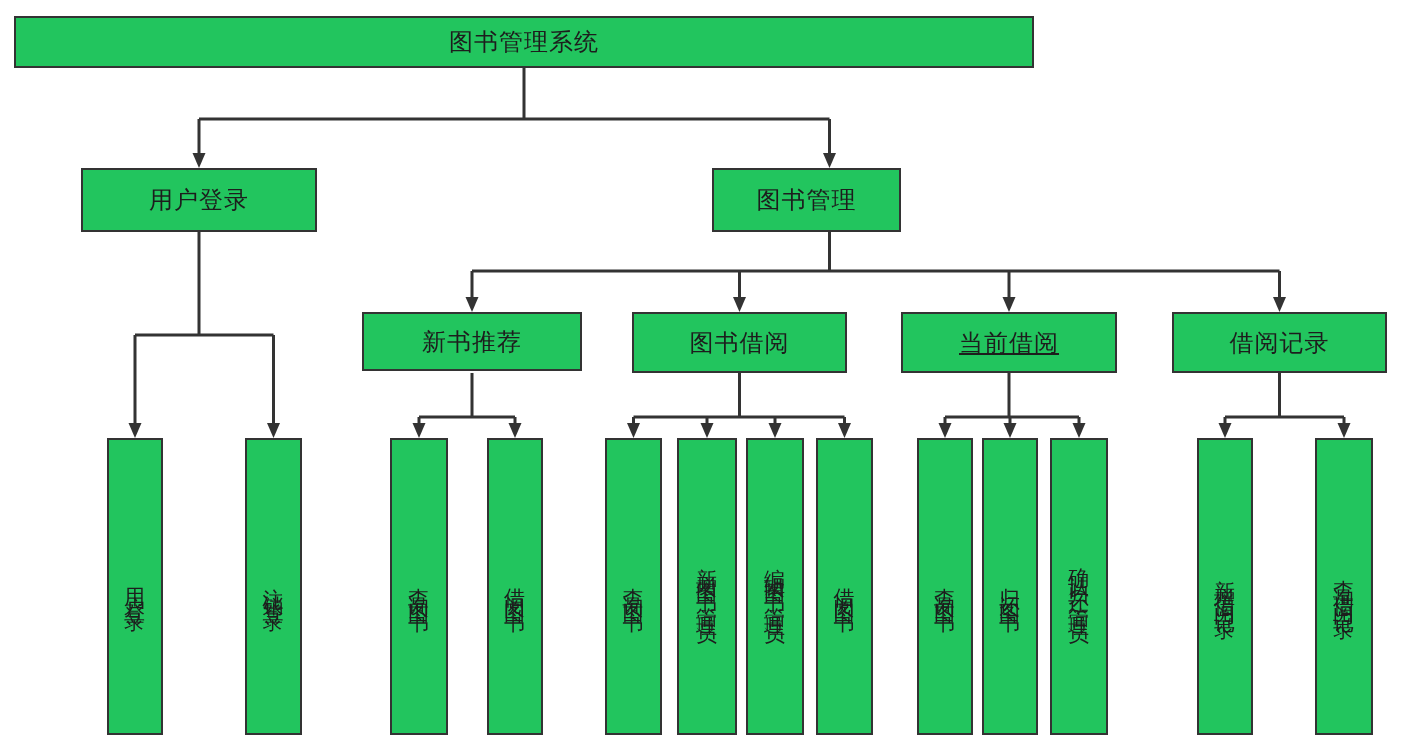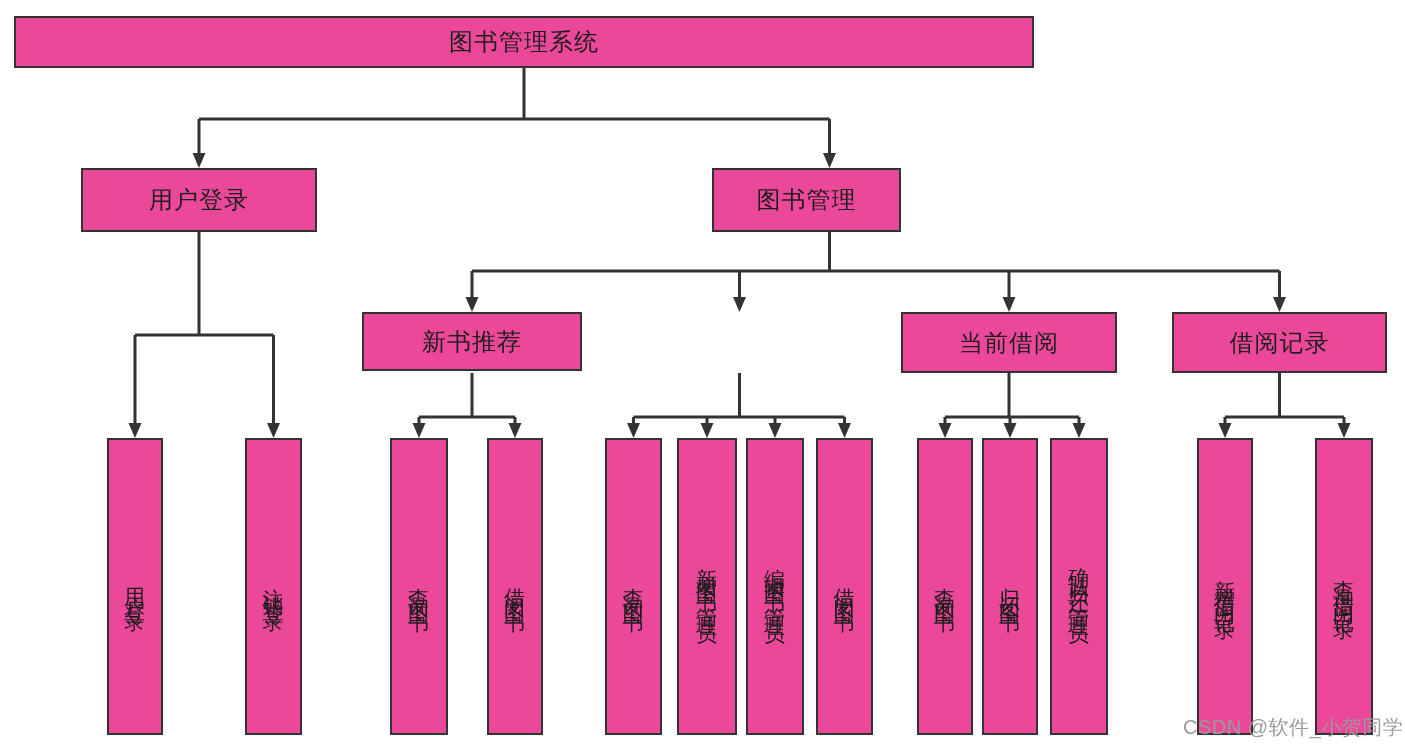--- a/index.html
+++ b/index.html
@@ -5,21 +5,21 @@
   html,body{margin:0;padding:0;background:#ffffff;}
   #canvas{
     position:relative;
     width:1405px;height:747px;
     background:#ffffff;
     font-family:"Liberation Sans", sans-serif;
     overflow:hidden;
   }
   .node{
     position:absolute;
-    background:#ec4899;
+    background:#22c55e;
     border:2.5px solid #333333;
     box-sizing:border-box;
     display:flex;
     align-items:center;
     justify-content:center;
     font-size:24px;
     color:#1d1d1d;
     z-index:2;
     letter-spacing:1px;
     white-space:nowrap;
@@ -90,36 +90,36 @@
     <polygon points="1218.5,423 1231.5,423 1225,438"></polygon>
     <polygon points="1337.5,423 1350.5,423 1344,438"></polygon>
   </svg>
 
   <div class="node" style="left:14px;top:16px;width:1020px;height:52px;">图书管理系统</div>
 
   <div class="node" style="left:81px;top:168px;width:236px;height:64px;">用户登录</div>
   <div class="node" style="left:712px;top:168px;width:189px;height:64px;">图书管理</div>
 
   <div class="node" style="left:362px;top:312px;width:220px;height:59px;">新书推荐</div>
-  <div class="node" style="left:901px;top:312px;width:216px;height:61px;">当前借阅</div>
+  <div class="node" style="left:632px;top:312px;width:215px;height:61px;">图书借阅</div>
+  <div class="node" style="left:901px;top:312px;width:216px;height:61px;text-decoration:underline;">当前借阅</div>
   <div class="node" style="left:1172px;top:312px;width:215px;height:61px;">借阅记录</div>
 
   <div class="node leaf" style="left:107px;top:438px;width:56px;height:297px;">用户登录</div>
   <div class="node leaf" style="left:245px;top:438px;width:57px;height:297px;">注销登录</div>
 
   <div class="node leaf" style="left:390px;top:438px;width:58px;height:297px;">查询图书</div>
   <div class="node leaf" style="left:487px;top:438px;width:56px;height:297px;">借阅图书</div>
 
   <div class="node leaf" style="left:605px;top:438px;width:57px;height:297px;">查询图书</div>
   <div class="node leaf" style="left:677px;top:438px;width:60px;height:297px;">新增图书（管理员）</div>
   <div class="node leaf" style="left:746px;top:438px;width:58px;height:297px;">编辑图书（管理员）</div>
   <div class="node leaf" style="left:816px;top:438px;width:57px;height:297px;">借阅图书</div>
 
   <div class="node leaf" style="left:917px;top:438px;width:56px;height:297px;">查询图书</div>
   <div class="node leaf" style="left:982px;top:438px;width:56px;height:297px;">归还图书</div>
   <div class="node leaf" style="left:1050px;top:438px;width:58px;height:297px;">确认归还（管理员）</div>
 
   <div class="node leaf" style="left:1197px;top:438px;width:56px;height:297px;">新增借阅记录</div>
   <div class="node leaf" style="left:1315px;top:438px;width:58px;height:297px;">查询借阅记录</div>
 
-  <div class="watermark">CSDN @软件_小贺同学</div>
 
 </div>
 
 </body></html>

